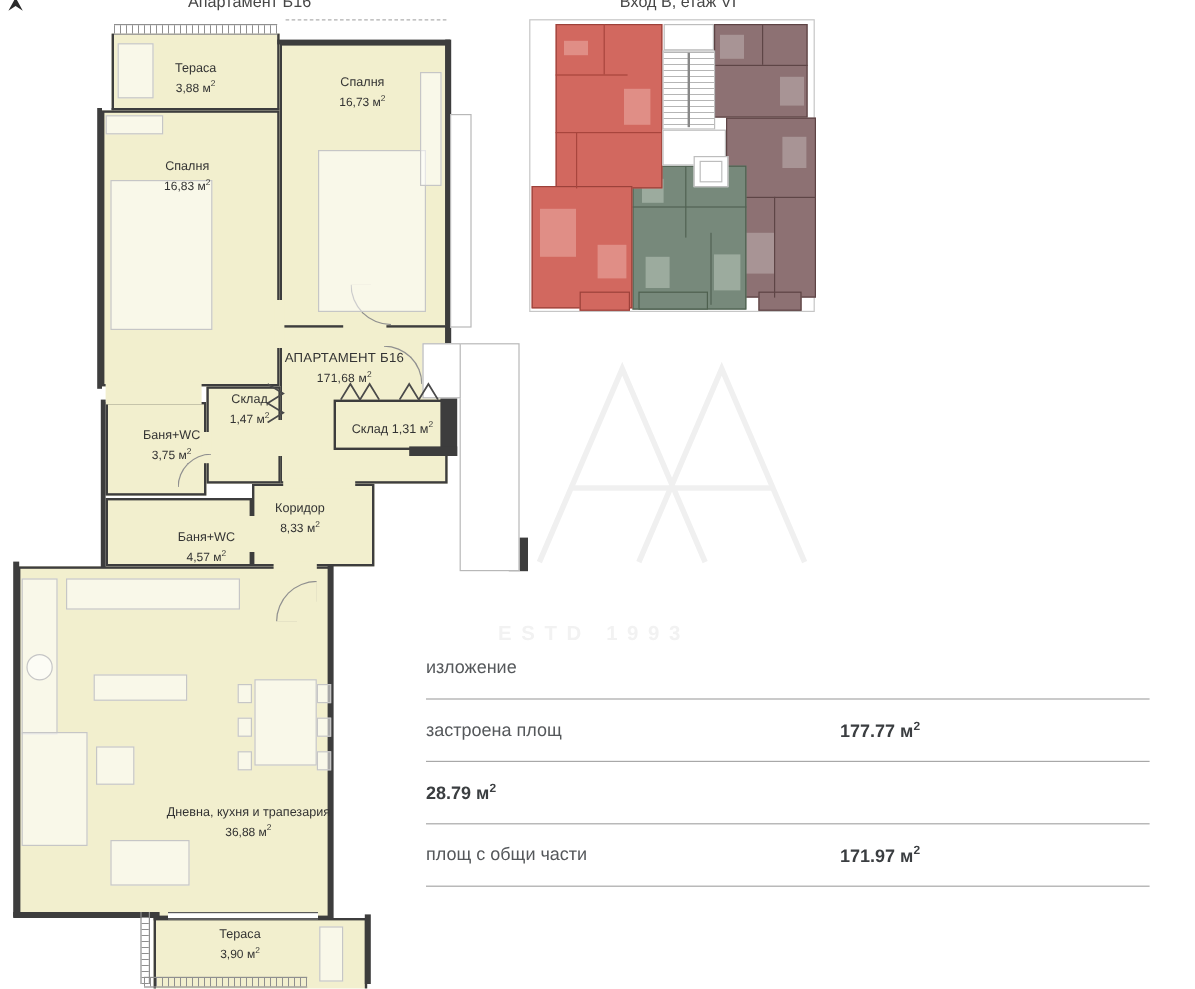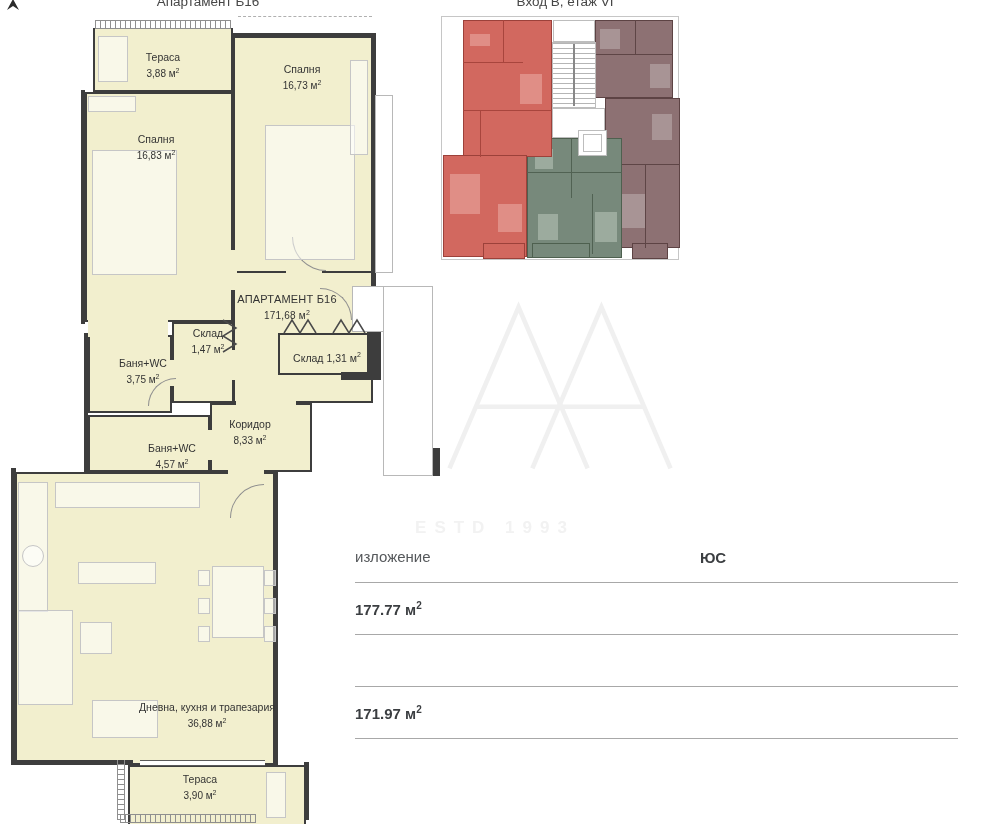--- a/index.html
+++ b/index.html
@@ -197,21 +197,21 @@
       <span>Склад</span> <span>1,31</span> <span>м</span><sup>2</sup>
     </div>
     <div class="lbl" style="left:200px;top:417px;width:100px;">
       <div class="n">Коридор</div>
       <div class="a"><span>8,33</span> <span>м</span><sup>2</sup></div>
     </div>
     <div class="lbl" style="left:122px;top:441px;width:100px;">
       <div class="n">Баня+WC</div>
       <div class="a"><span>4,57</span> <span>м</span><sup>2</sup></div>
     </div>
-    <div class="lbl" style="left:107px;top:700px;width:200px;">
+    <div class="lbl" style="left:107px;top:670px;width:200px;">
       <div class="n">Дневна, кухня и трапезария</div>
       <div class="a"><span>36,88</span> <span>м</span><sup>2</sup></div>
     </div>
     <div class="lbl" style="left:150px;top:772px;width:100px;">
       <div class="n">Тераса</div>
       <div class="a"><span>3,90</span> <span>м</span><sup>2</sup></div>
     </div>
   </div>
 
   <div class="mini z1">
@@ -254,25 +254,27 @@
     <div class="stairs" style="left:112px;top:28px;width:44px;height:66px;"></div>
     <div class="mline" style="left:133px;top:30px;width:2px;height:62px;background:#888;"></div>
     <div class="mu white" style="left:112px;top:94px;width:53px;height:30px;"></div>
     <div class="mu white" style="left:138px;top:116px;width:29px;height:26px;"></div>
     <div class="mu white" style="left:143px;top:120px;width:19px;height:18px;"></div>
   </div>
 
   <div class="tbl">
     <div class="trow">
       <div class="tlab">изложение</div>
-      <div class="tval"><span>ЮС</span> <span></span><sup></sup></div>
-    </div>
-    <div class="trow">
+    </div>
+    <div class="trow">
+      <div class="tlab">застроена площ</div>
       <div class="tval"><span>177.77</span> <span>м</span><sup>2</sup></div>
     </div>
     <div class="trow">
-    </div>
-    <div class="trow">
+      <div class="tval"><span>28.79</span> <span>м</span><sup>2</sup></div>
+    </div>
+    <div class="trow">
+      <div class="tlab">площ с общи части</div>
       <div class="tval"><span>171.97</span> <span>м</span><sup>2</sup></div>
     </div>
   </div>
 
 </div>
 
 </body></html>

